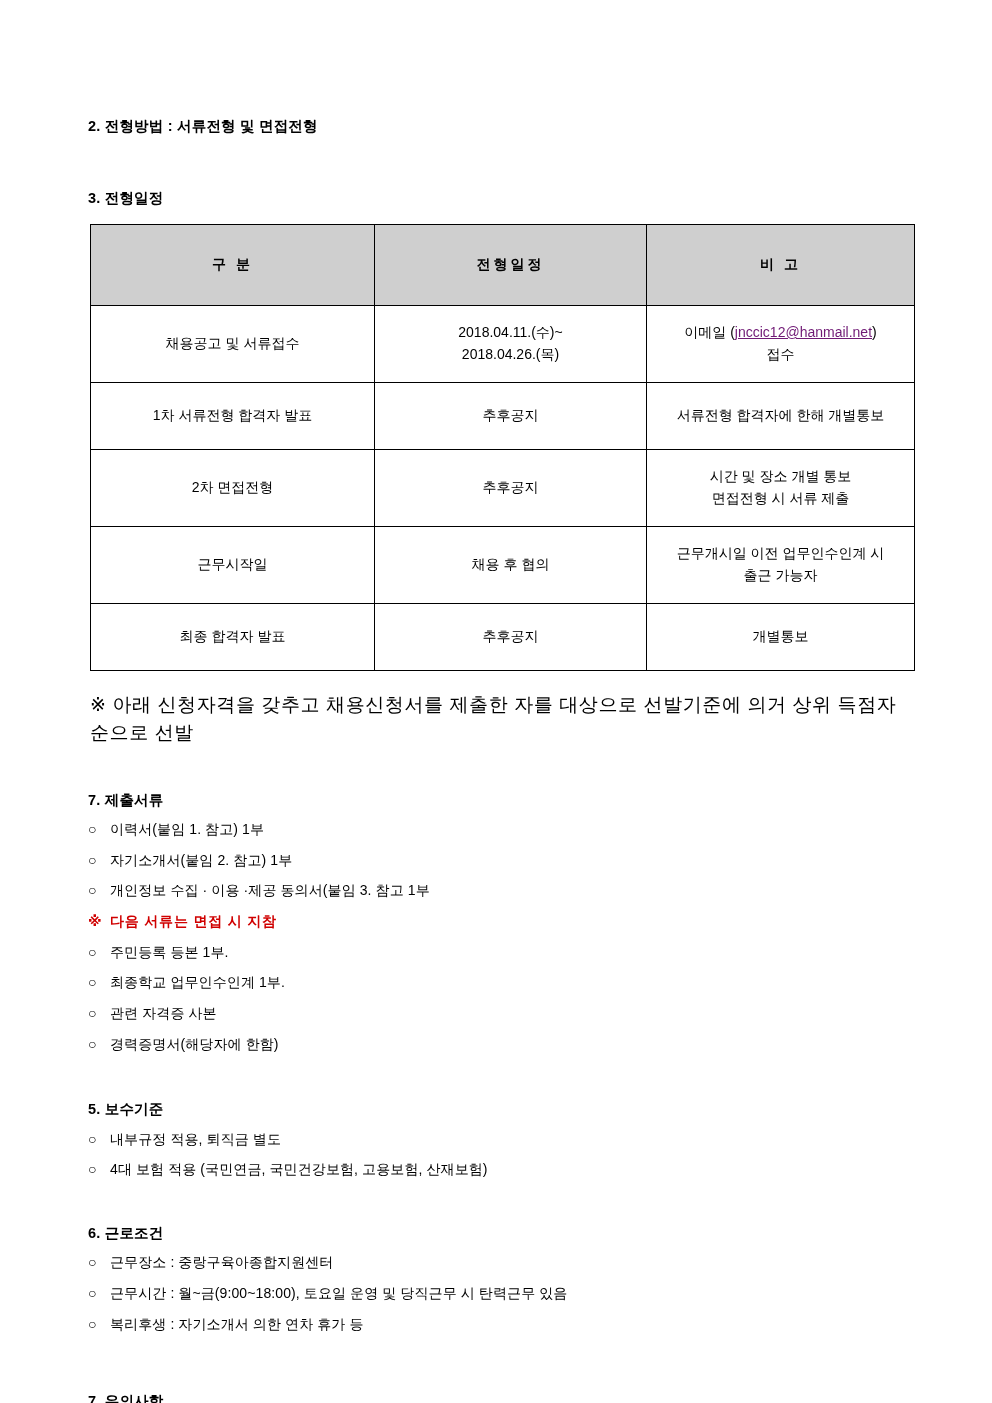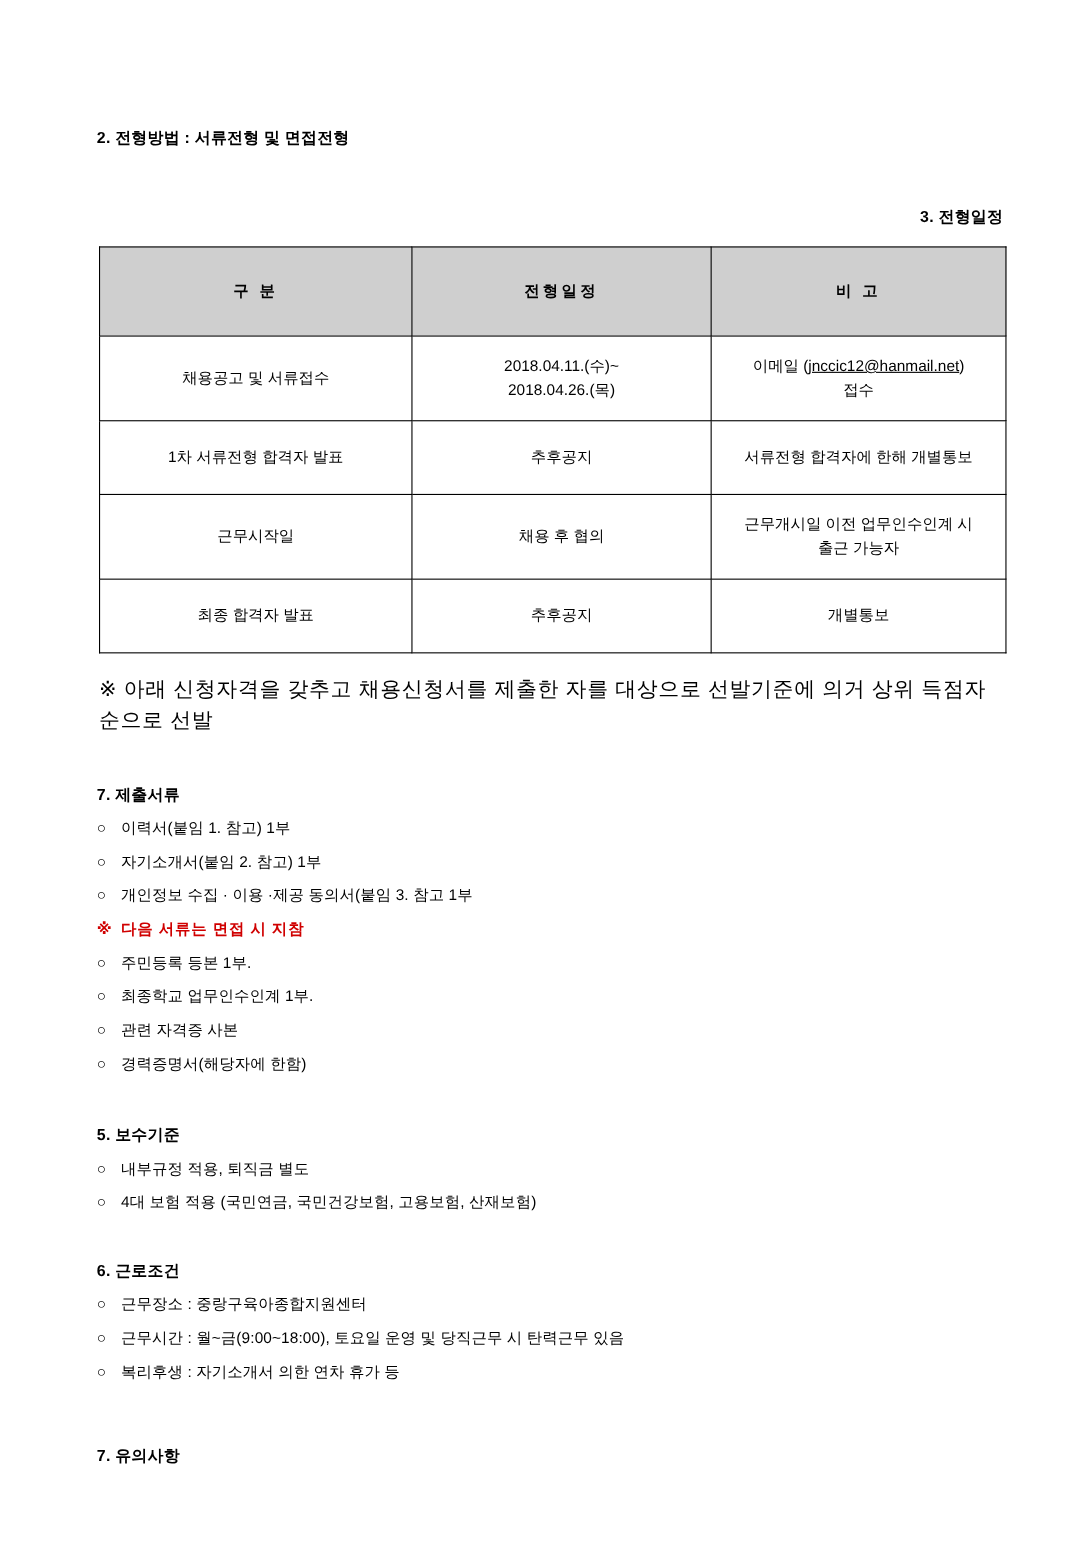--- a/index.html
+++ b/index.html
@@ -23,21 +23,21 @@
     padding: 100px 80px 0 88px;
   }
   .section-head {
     font-size: 14.5px;
     font-weight: bold;
     letter-spacing: 0.2px;
     margin: 0;
     line-height: 1.4;
   }
   .sec2 { margin-top: 16px; }
-  .sec3 { margin-top: 52px; text-align: right; }
+  .sec3 { margin-top: 52px; }
 
   table.schedule {
     border-collapse: collapse;
     width: 824px;
     margin-top: 15px;
     margin-left: 2px;
     table-layout: fixed;
   }
   table.schedule th,
   table.schedule td {
@@ -54,21 +54,21 @@
     height: 38px;
     padding: 21px 6px;
     letter-spacing: 3px;
   }
   table.schedule col.c1 { width: 284px; }
   table.schedule col.c2 { width: 272px; }
   table.schedule col.c3 { width: 268px; }
   td.row-tall { height: 56px; }
   td.row-mid  { height: 46px; }
   .mail-link {
-    color: #000000;
+    color: #701a75;
     text-decoration: underline;
   }
   .note {
     font-size: 19px;
     margin-top: 20px;
     margin-left: 2px;
     letter-spacing: 0.6px;
     line-height: 1.5;
   }
   .sec4 { margin-top: 42px; }
@@ -134,20 +134,28 @@
           <span>이메일 (</span><a class="mail-link" href="#">jnccic12@hanmail.net</a><span>)</span><br>
           <span>접수</span>
         </td>
       </tr>
       <tr>
         <td class="row-mid">1차 서류전형 합격자 발표</td>
         <td class="row-mid">추후공지</td>
         <td class="row-mid">서류전형 합격자에 한해 개별통보</td>
       </tr>
       <tr>
+        <td class="row-tall">2차 면접전형</td>
+        <td class="row-tall">추후공지</td>
+        <td class="row-tall">
+          <span>시간 및 장소 개별 통보</span><br>
+          <span>면접전형 시 서류 제출</span>
+        </td>
+      </tr>
+      <tr>
         <td class="row-tall">근무시작일</td>
         <td class="row-tall">채용 후 협의</td>
         <td class="row-tall">
           <span>근무개시일 이전 업무인수인계 시</span><br>
           <span>출근 가능자</span>
         </td>
       </tr>
       <tr>
         <td class="row-mid">최종 합격자 발표</td>
         <td class="row-mid">추후공지</td>

